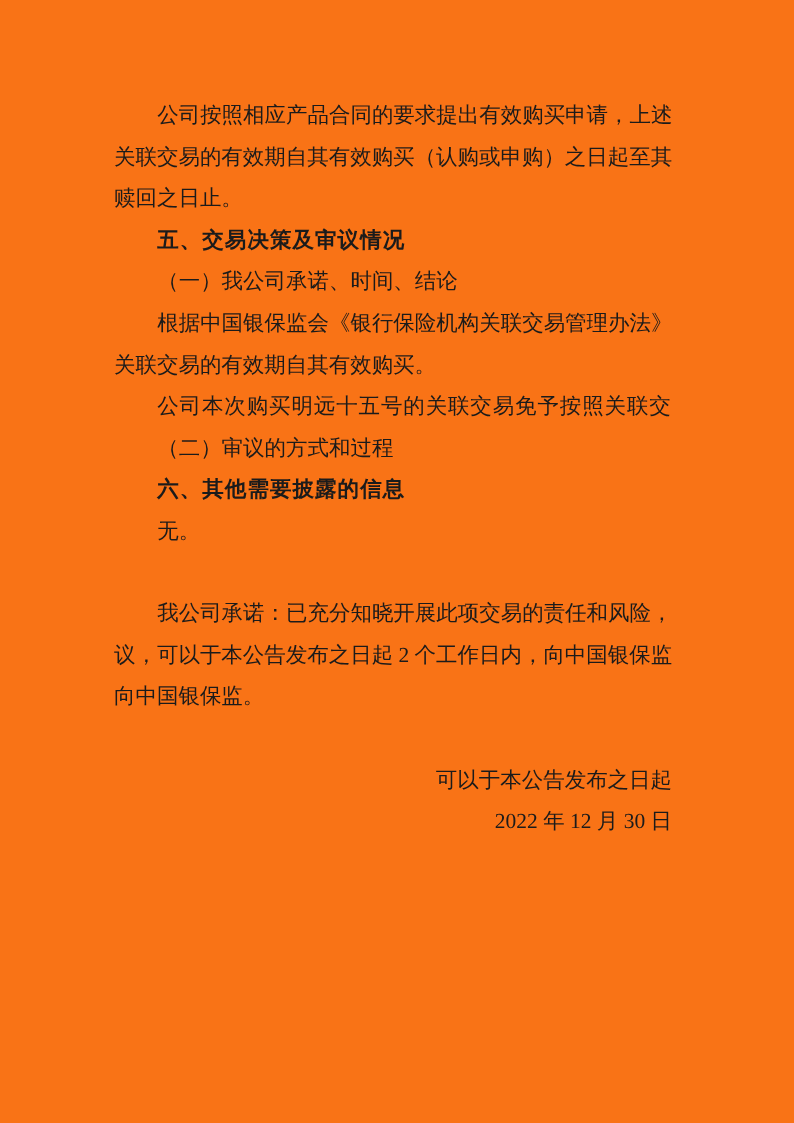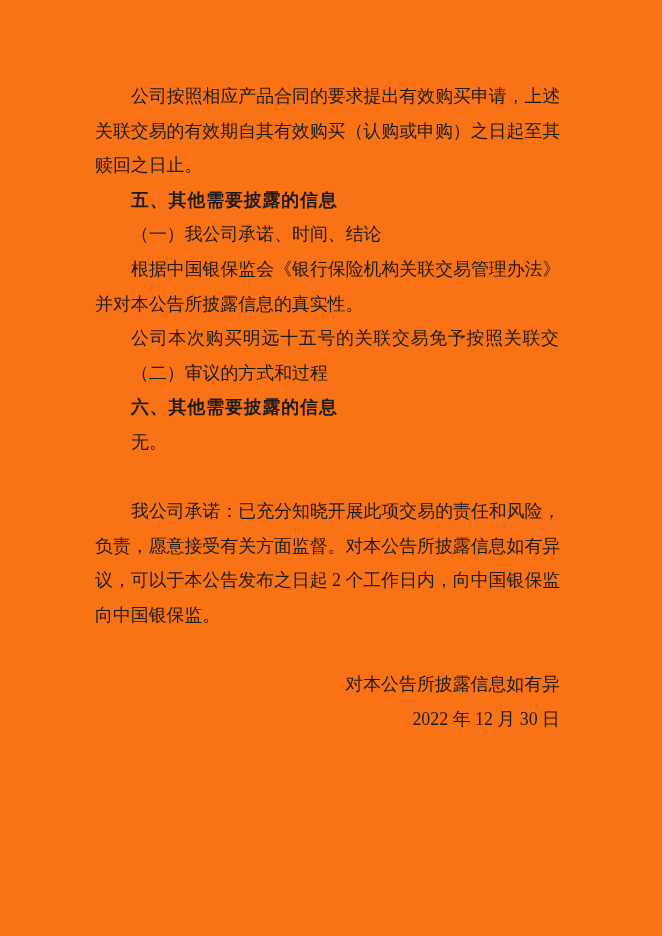--- a/index.html
+++ b/index.html
@@ -39,30 +39,29 @@
   .stretch { letter-spacing: 0.75px; }
 </style>
 </head>
 <body>
 
 <div class="page">
   <div class="content">
     <div class="line indent">公司按照相应产品合同的要求提出有效购买申请，上述</div>
     <div class="line">关联交易的有效期自其有效购买（认购或申购）之日起至其</div>
     <div class="line">赎回之日止。</div>
-    <div class="line indent bold">五、其他需要披露的信息</div>
+    <div class="line indent bold">五、交易决策及审议情况</div>
     <div class="line indent">（一）我公司承诺、时间、结论</div>
     <div class="line indent">根据中国银保监会《银行保险机构关联交易管理办法》</div>
-    <div class="line">并对本公告所披露信息的真实性。</div>
+    <div class="line">关联交易的有效期自其有效购买。</div>
     <div class="line indent stretch">公司本次购买明远十五号的关联交易免予按照关联交</div>
     <div class="line indent">（二）审议的方式和过程</div>
     <div class="line indent bold">六、其他需要披露的信息</div>
     <div class="line indent">无。</div>
     <div class="line"></div>
     <div class="line indent">我公司承诺：已充分知晓开展此项交易的责任和风险，</div>
-    <div class="line">负责，愿意接受有关方面监督。对本公告所披露信息如有异</div>
     <div class="line">议，可以于本公告发布之日起 2 个工作日内，向中国银保监</div>
     <div class="line">向中国银保监。</div>
     <div class="line"></div>
-    <div class="line right">对本公告所披露信息如有异</div>
+    <div class="line right">可以于本公告发布之日起</div>
     <div class="line right">2022 年 12 月 30 日</div>
   </div>
 </div>
 
 </body></html>

